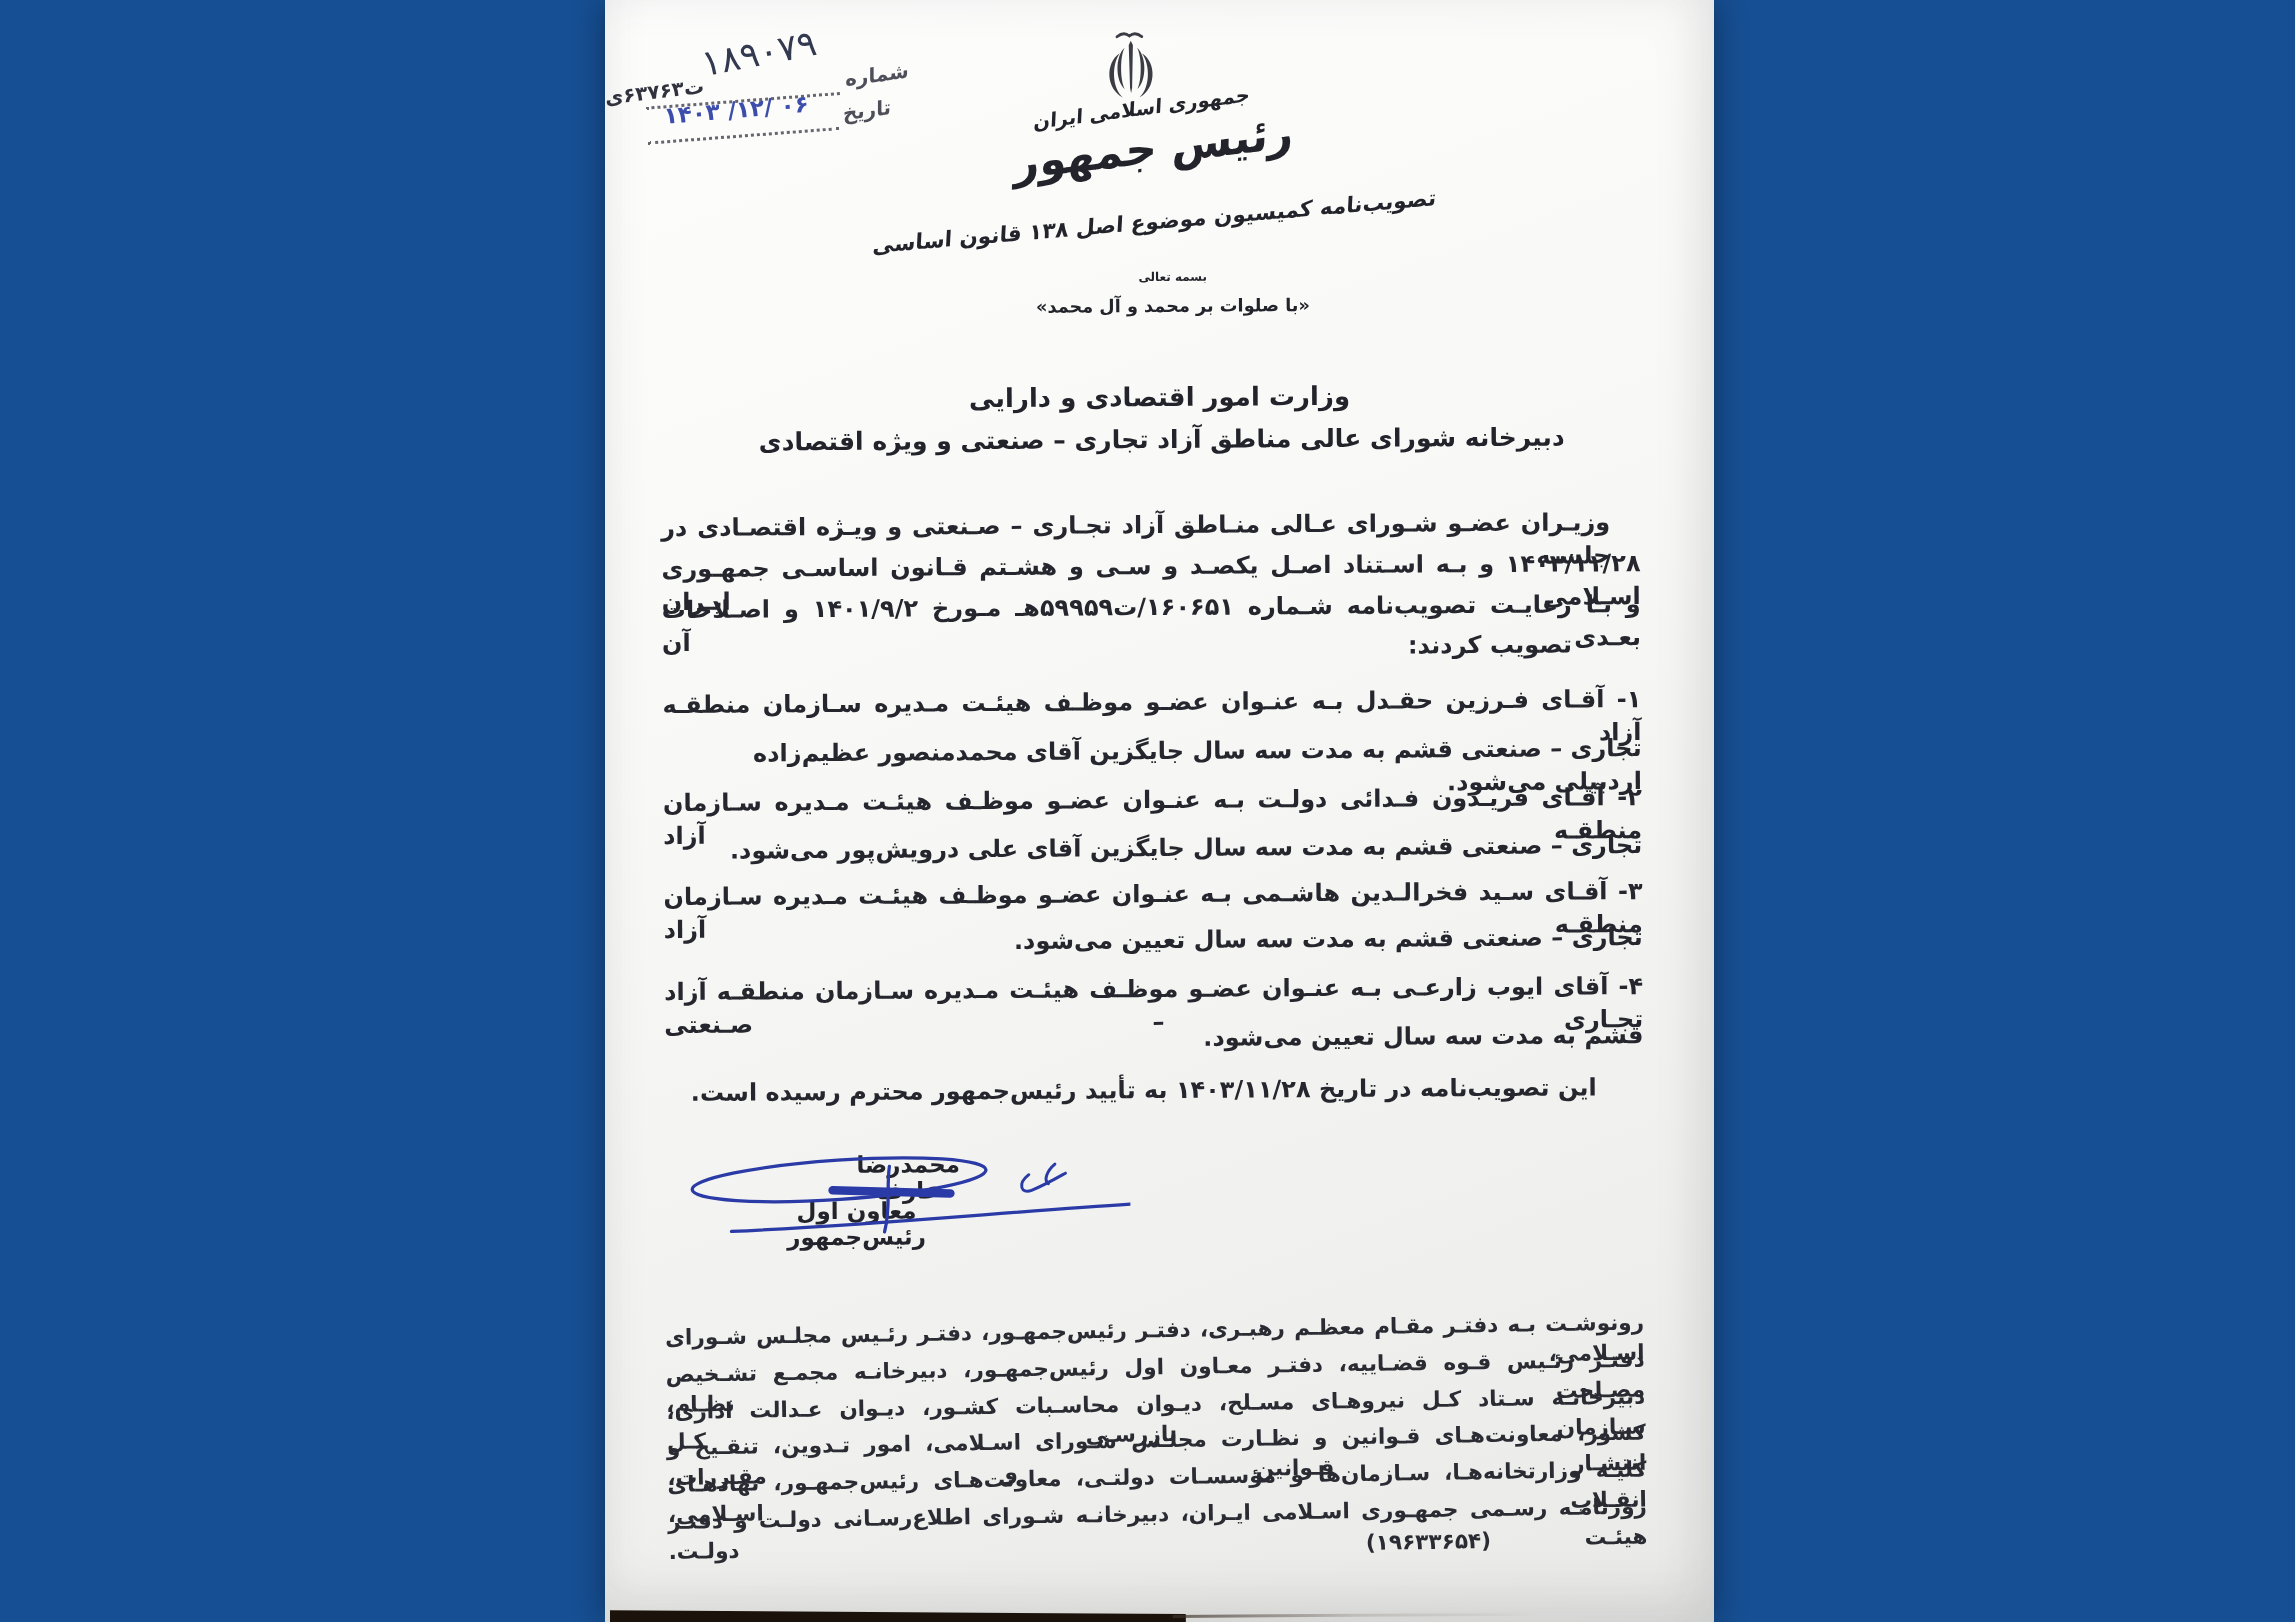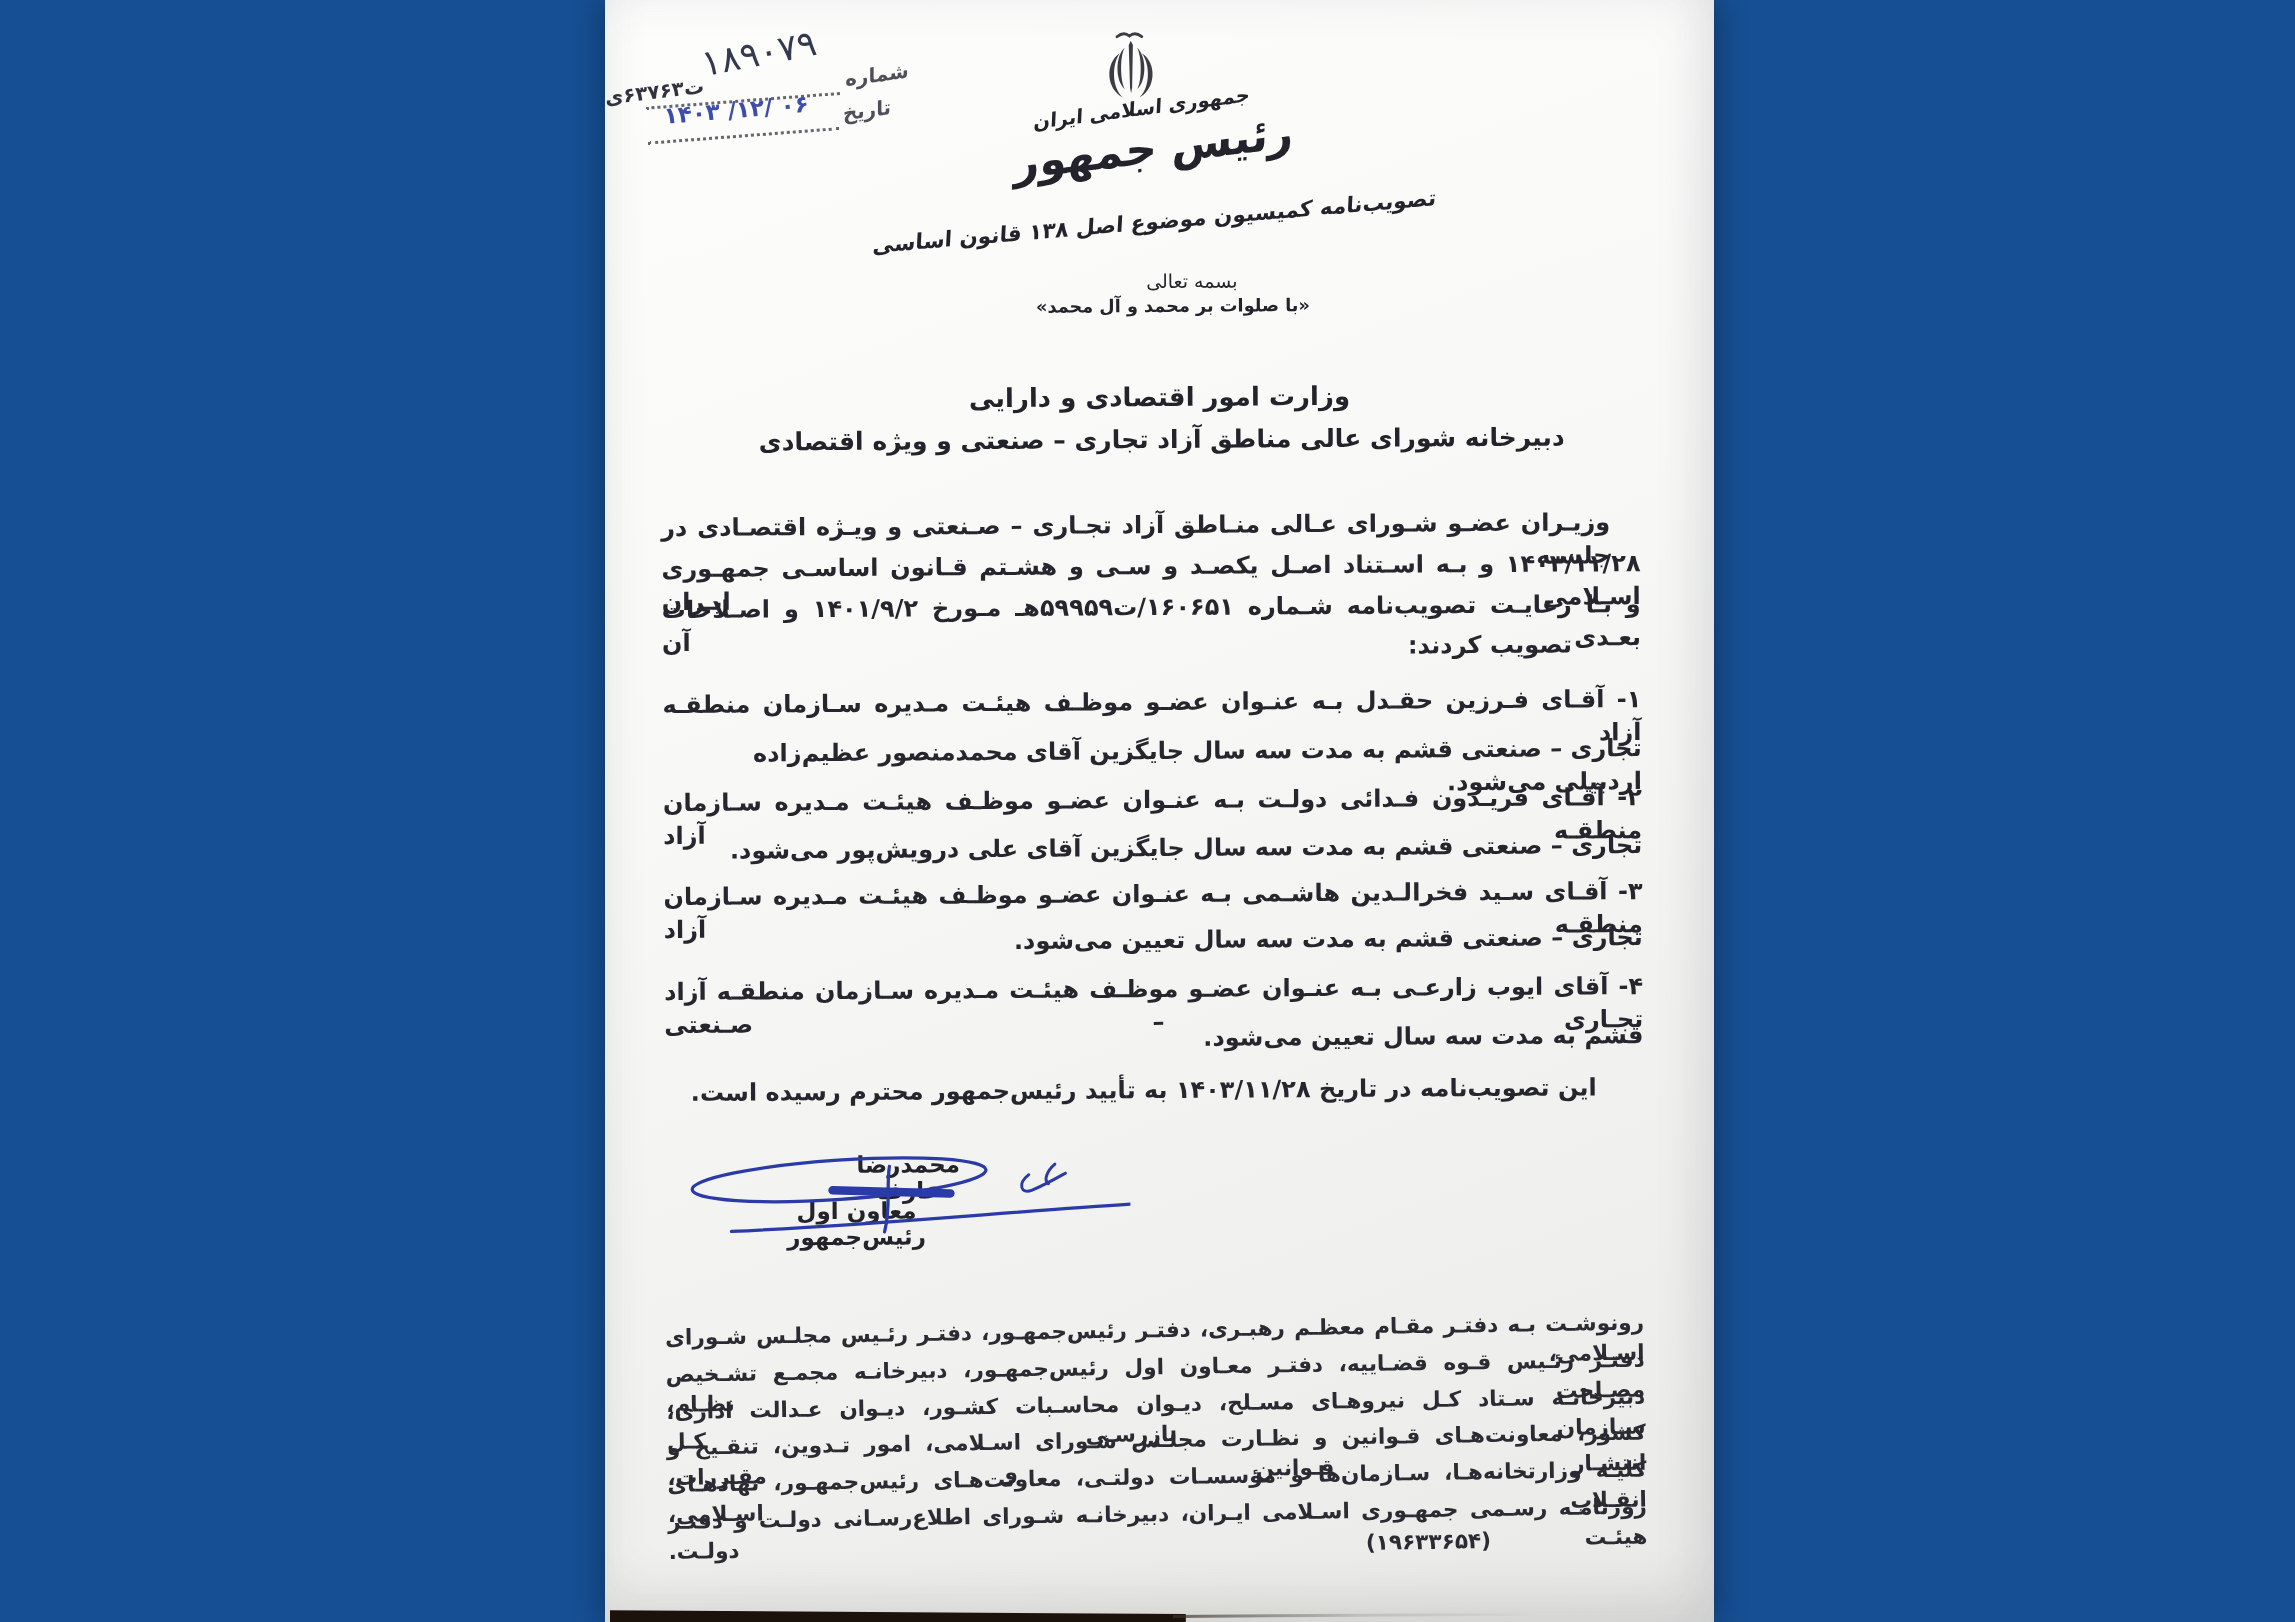--- a/index.html
+++ b/index.html
@@ -25,21 +25,21 @@
   .stamp-date{position:absolute;left:58px;top:68px;font-size:23px;font-weight:700;color:#3c4dab;
              transform:rotate(-2deg);}
   .ltr{direction:ltr;unicode-bidi:bidi-override;}
 
   
   .emblem{position:absolute;left:496px;top:29px;width:69px;height:73px;}
   .callig,.ctext{position:absolute;white-space:nowrap;color:#23242b;}
   .org{left:541px;top:97px;font-size:19.6px;font-weight:700;transform:translateX(-50%) rotate(-7deg) skewX(-10deg);}
   .big{left:553px;top:122px;font-size:44px;font-weight:700;transform:translateX(-50%) rotate(-6deg) skewX(-8deg);}
   .sub{left:553px;top:209px;font-size:21.6px;font-weight:700;transform:translateX(-50%) rotate(-4.5deg) skewX(-8deg);}
-  .bism{left:590px;top:270px;font-size:19px;font-weight:400;transform:translateX(-50%);}
+  .bism{left:571px;top:270px;font-size:12px;font-weight:700;transform:translateX(-50%);}
   .salawat{left:571px;top:296px;font-size:17.7px;font-weight:700;transform:translateX(-50%);}
   .ministry{left:557px;top:382px;font-size:26px;font-weight:700;transform:translateX(-50%);}
   .secretariat{left:559px;top:425px;font-size:25px;font-weight:700;transform:translateX(-50%);}
 
   
   .bl{position:absolute;left:58px;width:979px;font-size:24px;font-weight:700;color:#26272e;line-height:33px;}
   .jl{text-align:justify;text-align-last:justify;}
   .rl{text-align:right;}
 
   

